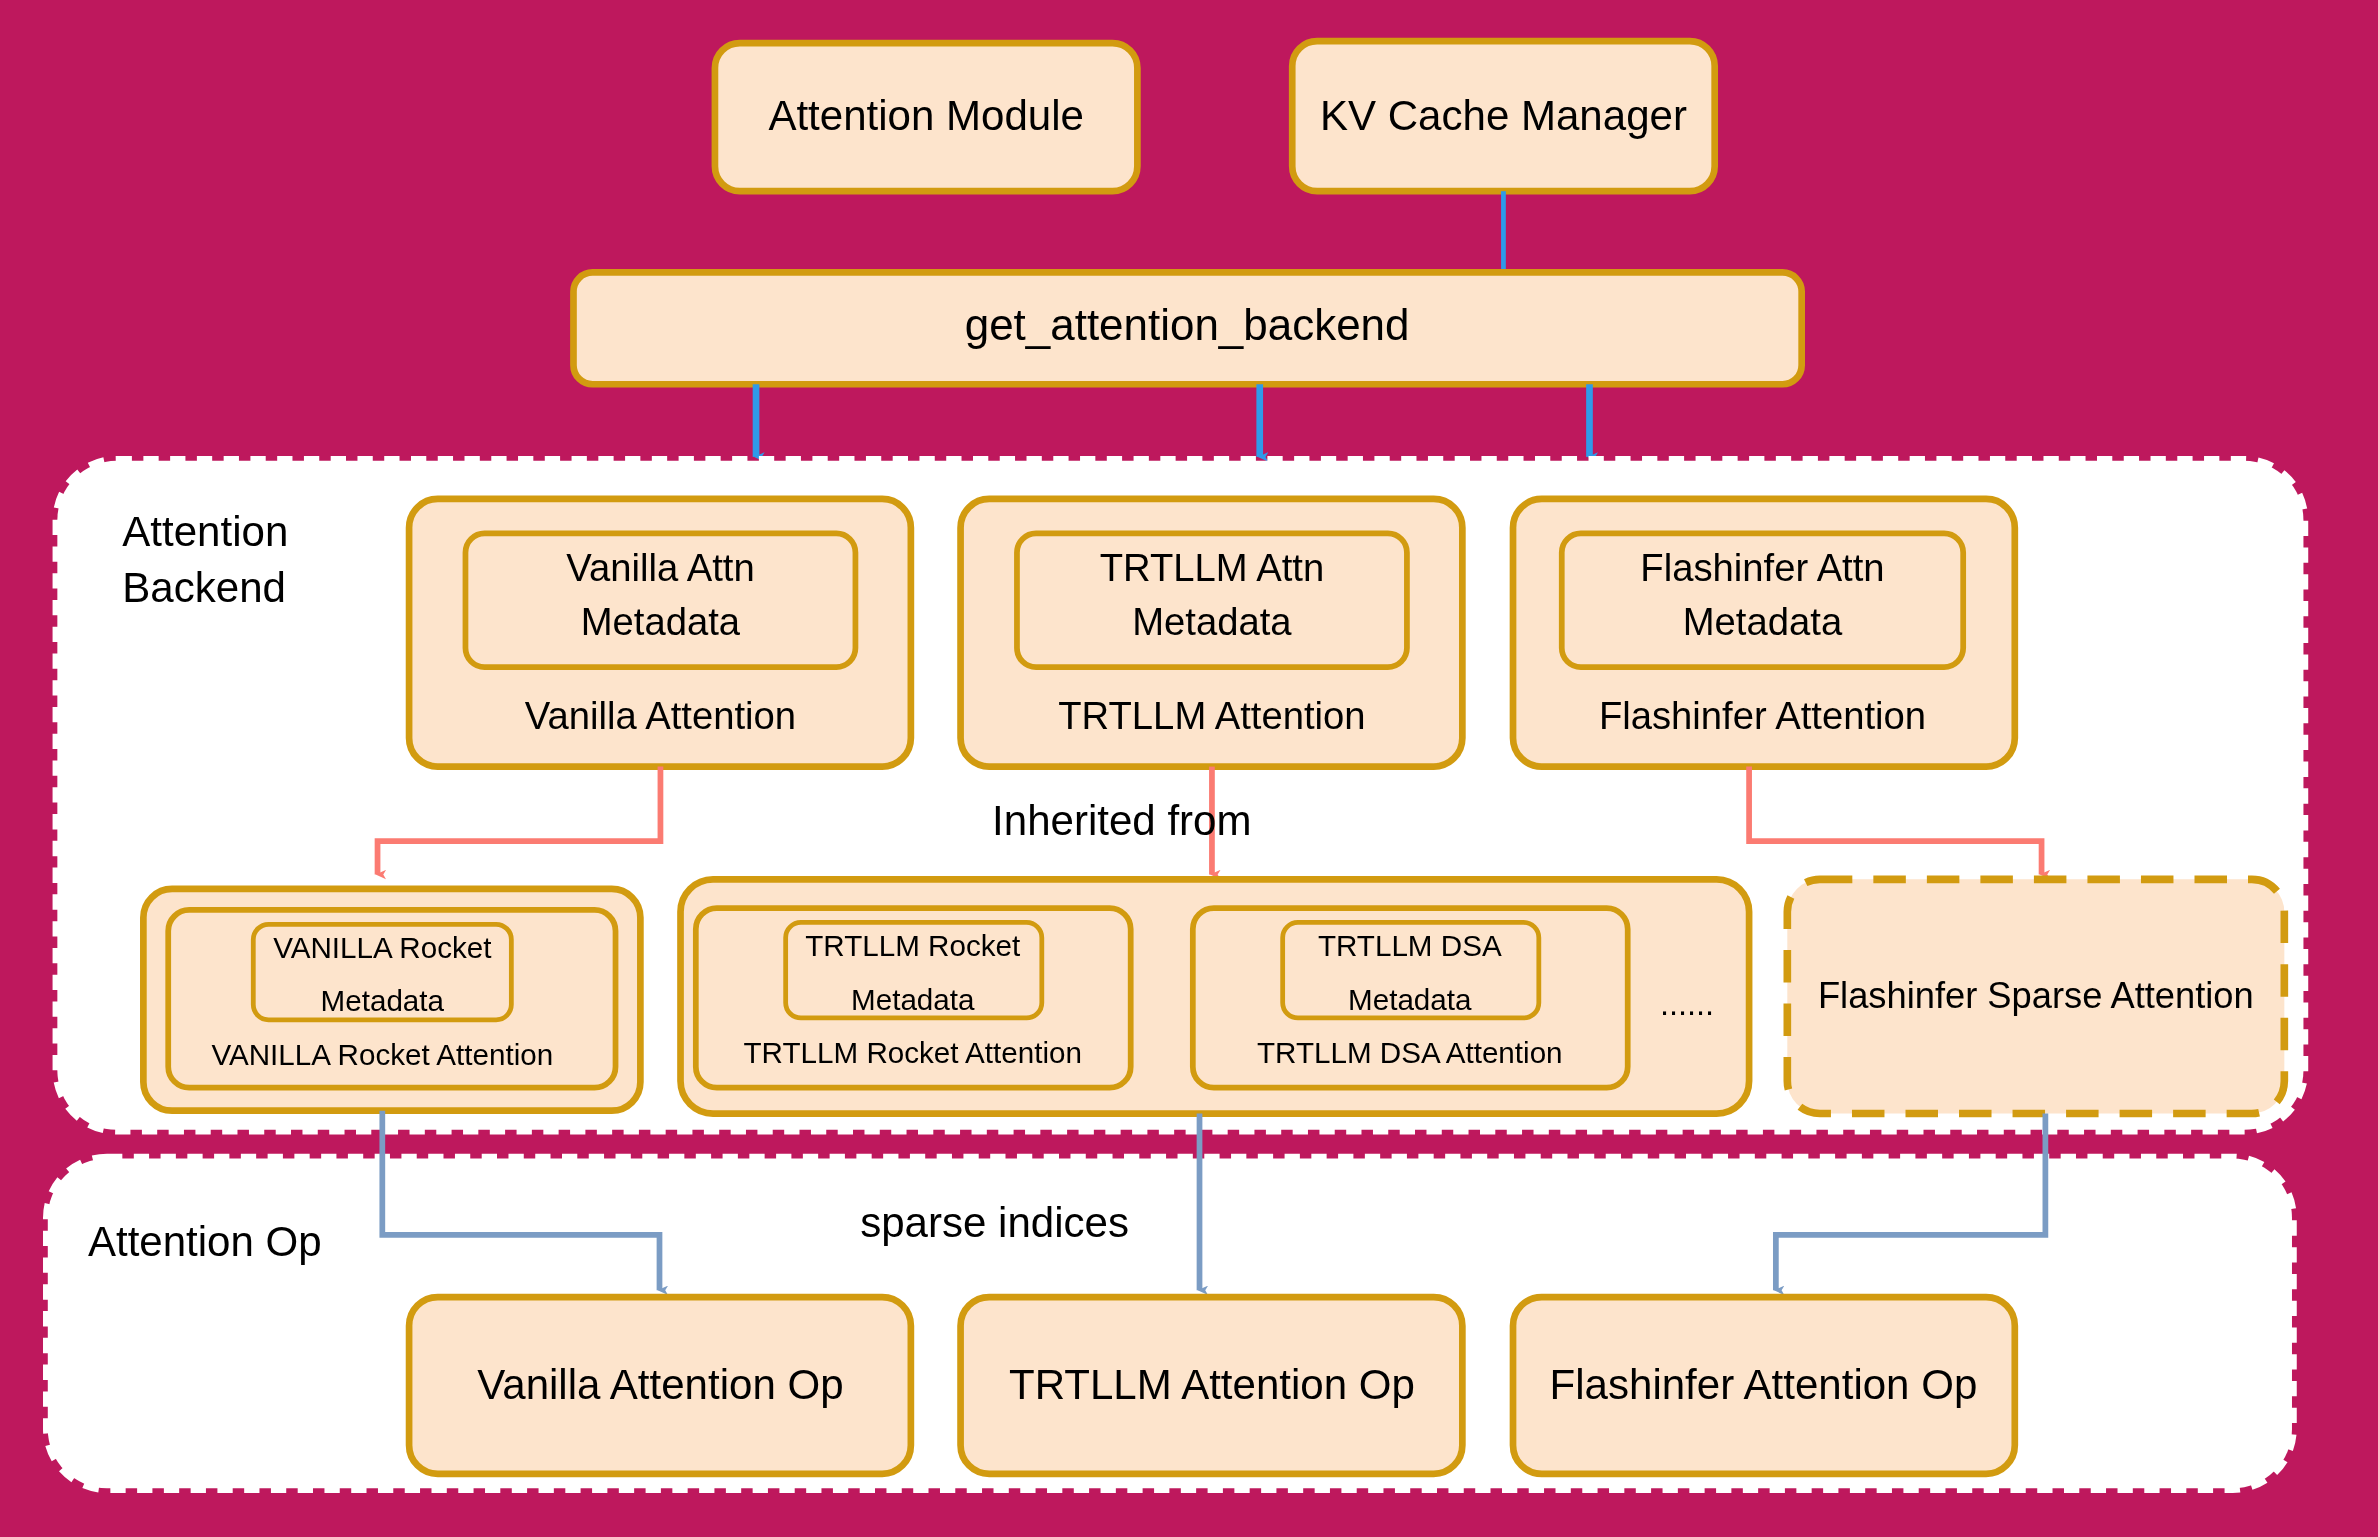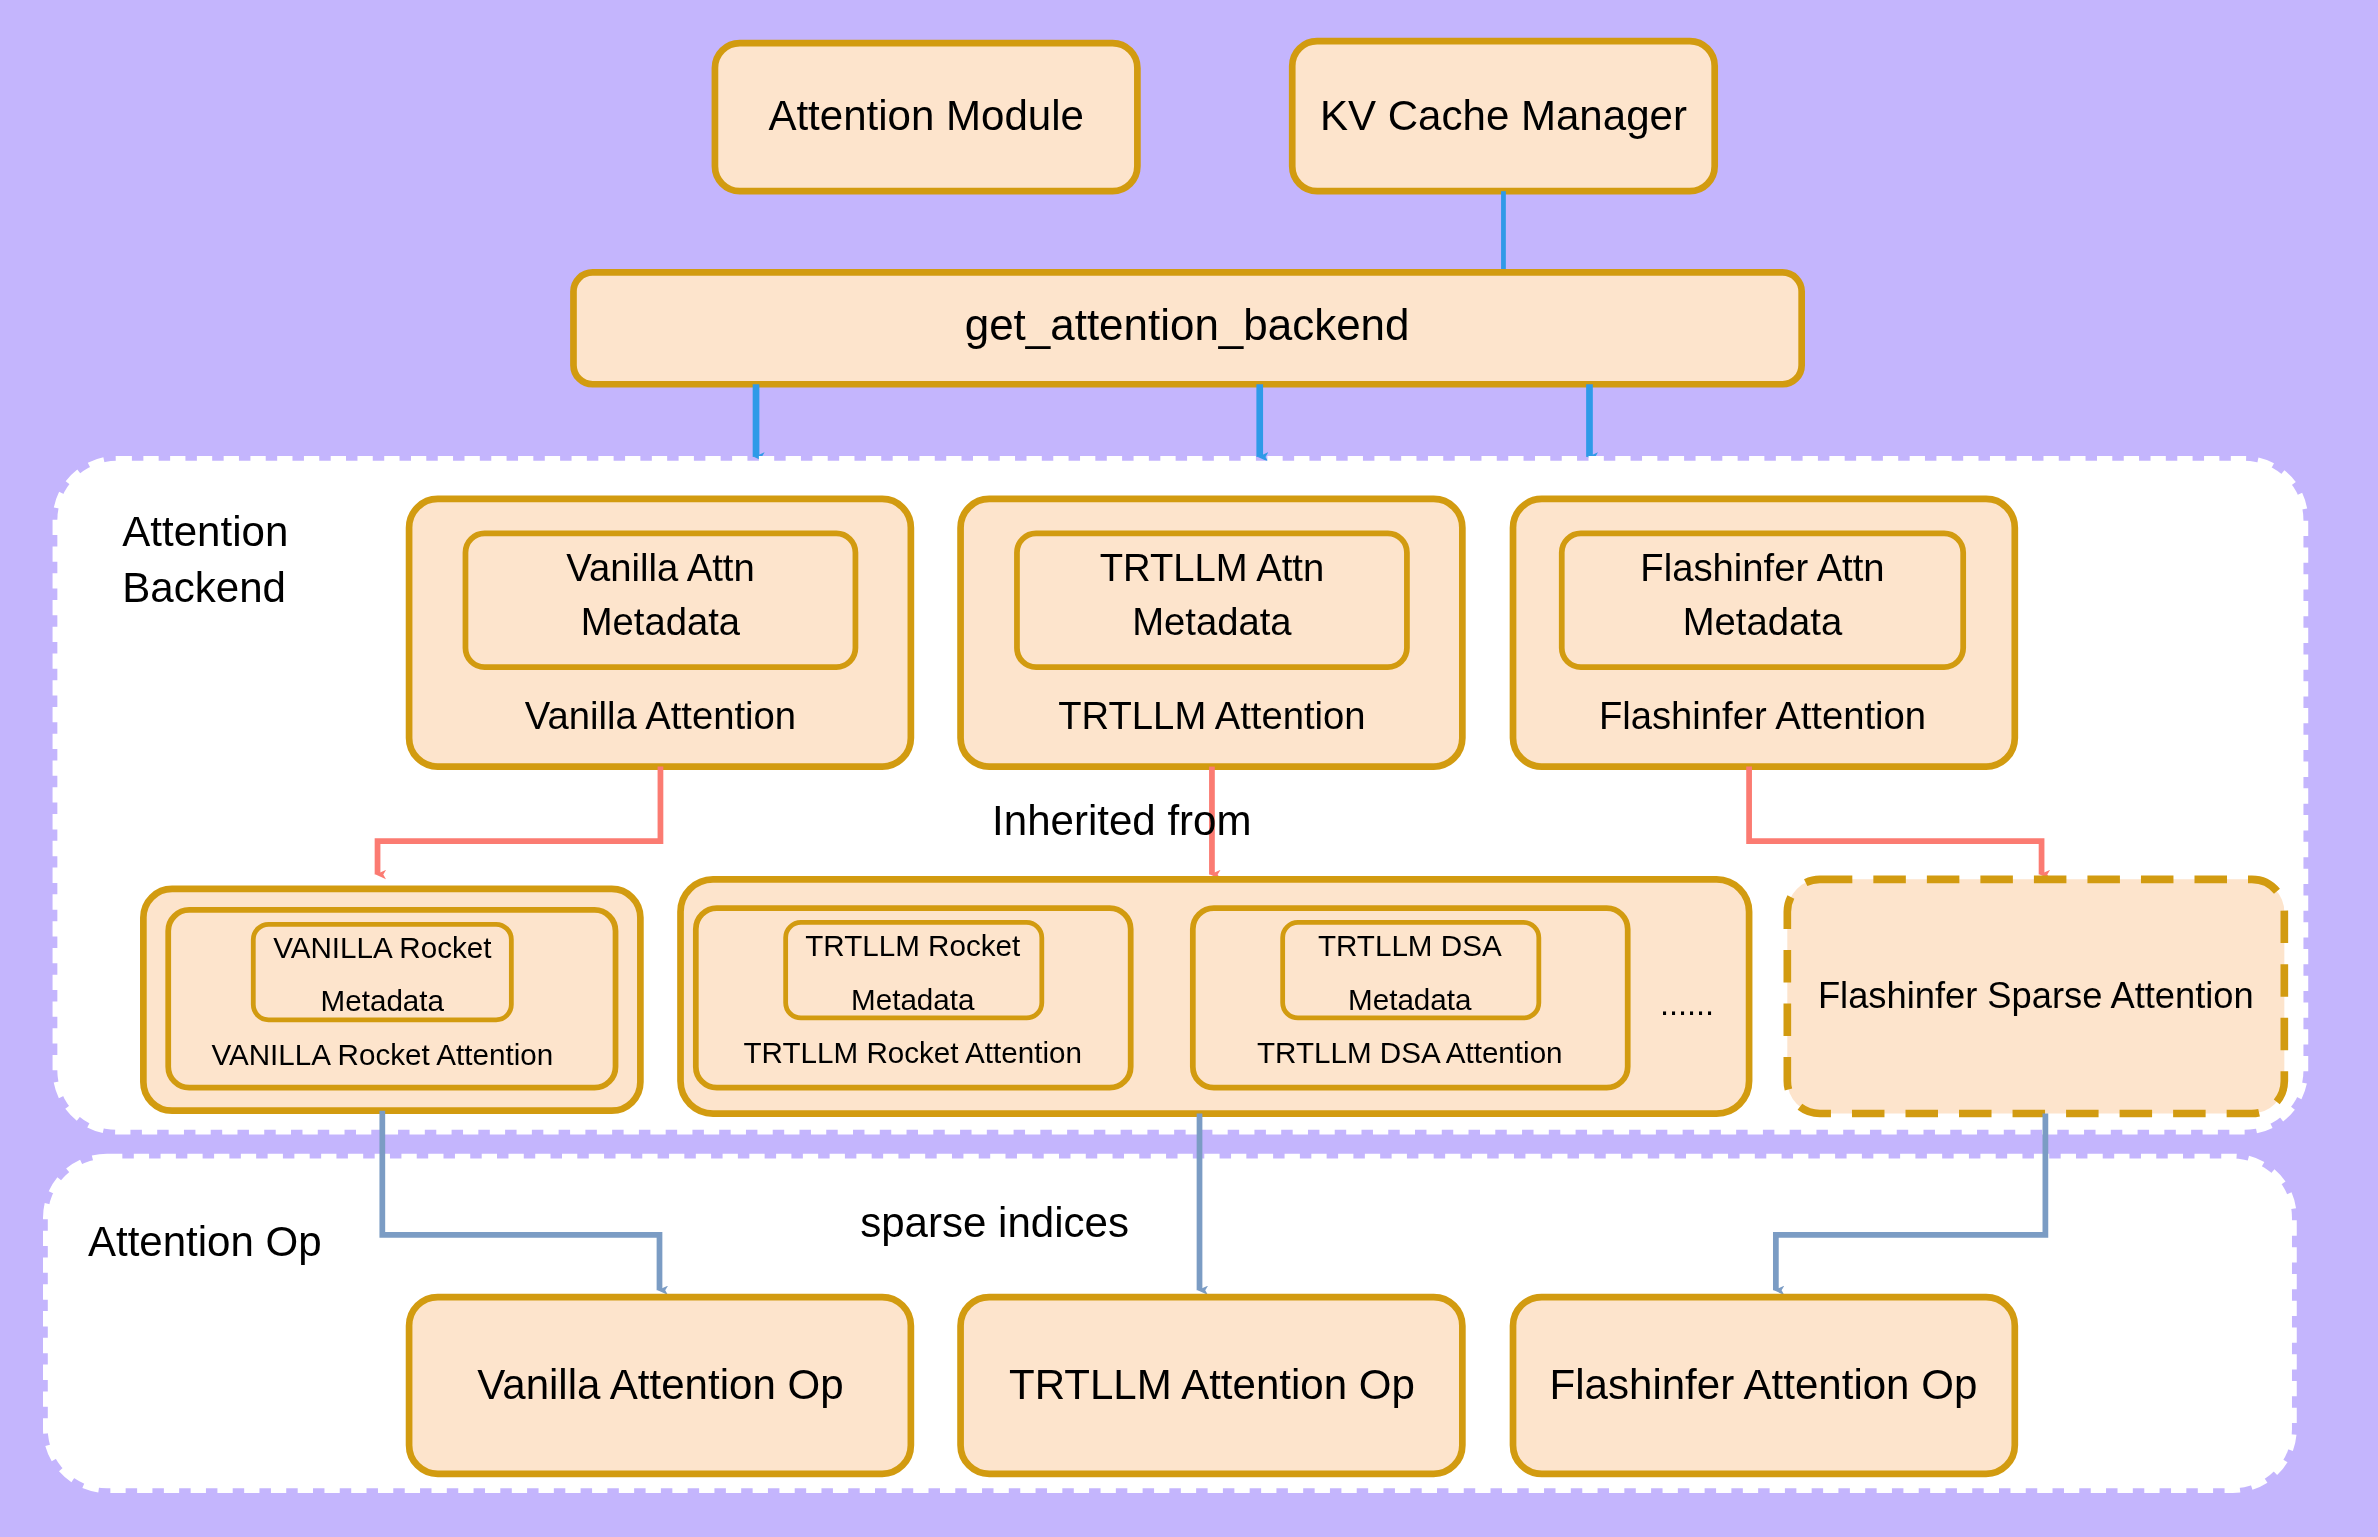--- a/index.html
+++ b/index.html
@@ -4,21 +4,21 @@
 <style>
   html, body {
     margin: 0;
     padding: 0;
     background: #000000;
   }
   #stage {
     position: relative;
     width: 2378px;
     height: 1537px;
-    background: #c4b5fd;
+    background: #be185d;
     overflow: hidden;
     font-family: "Liberation Sans", sans-serif;
   }
   svg#diagram {
     position: absolute;
     inset: 0;
     width: 2378px;
     height: 1537px;
     display: block;
   }

